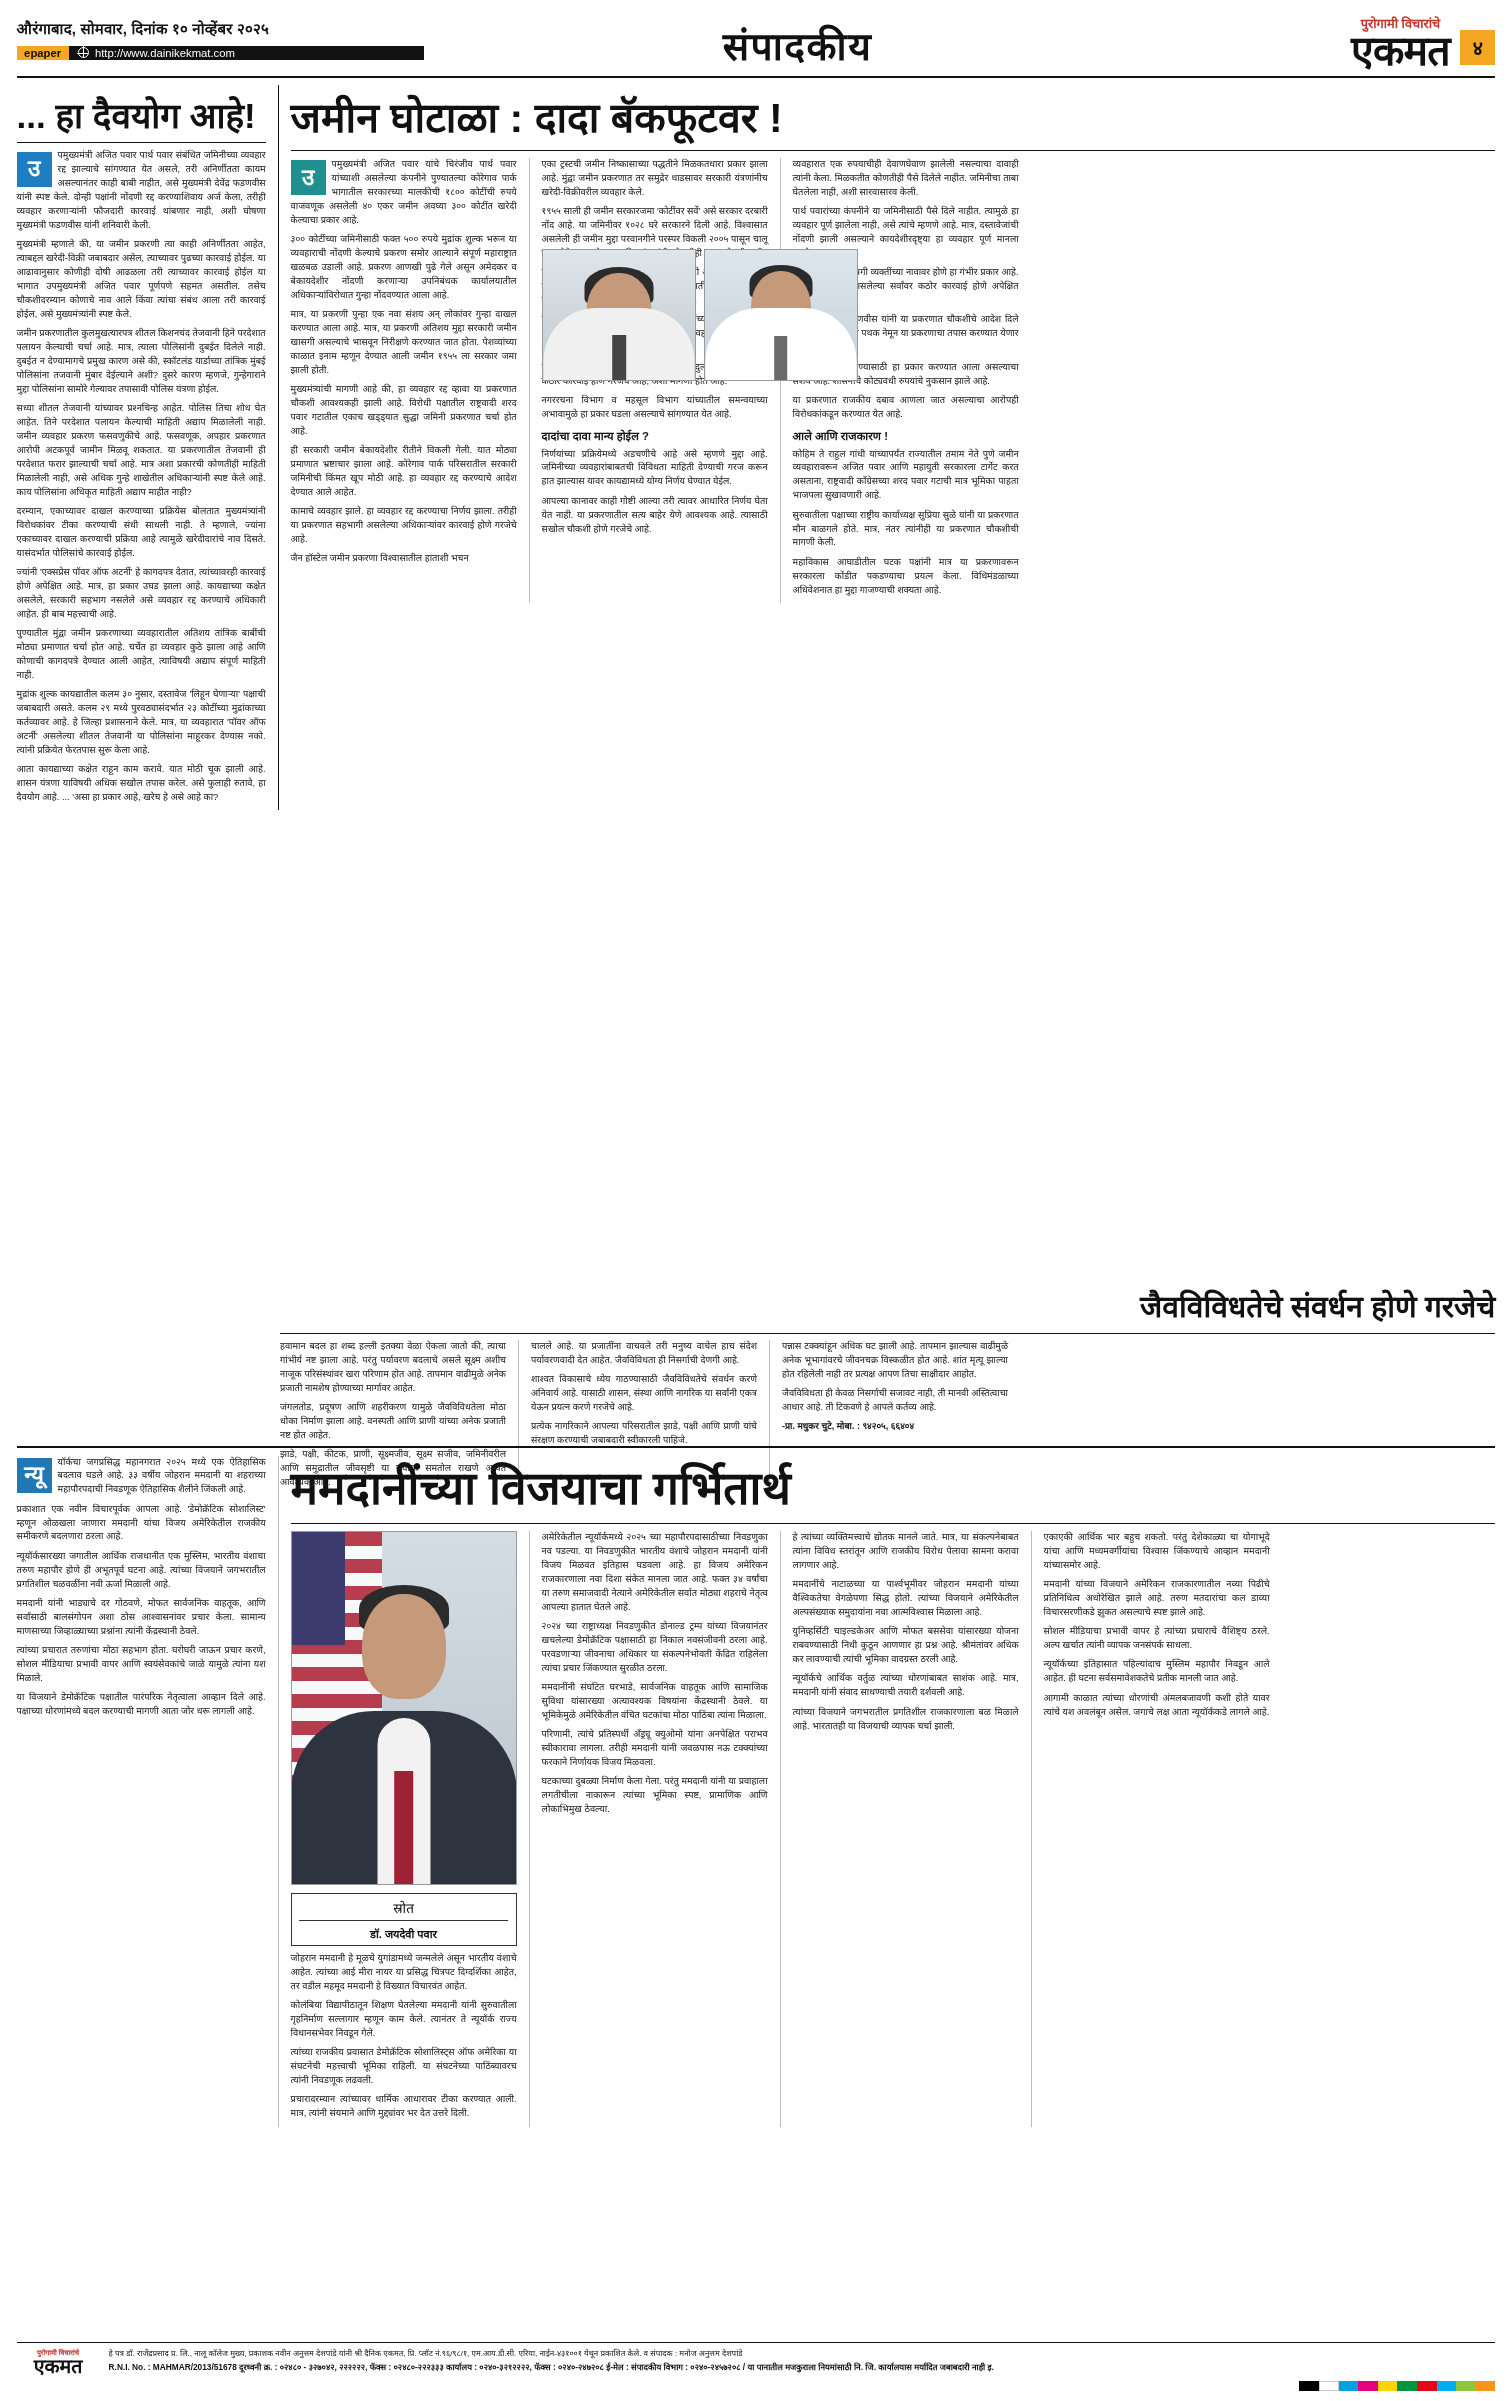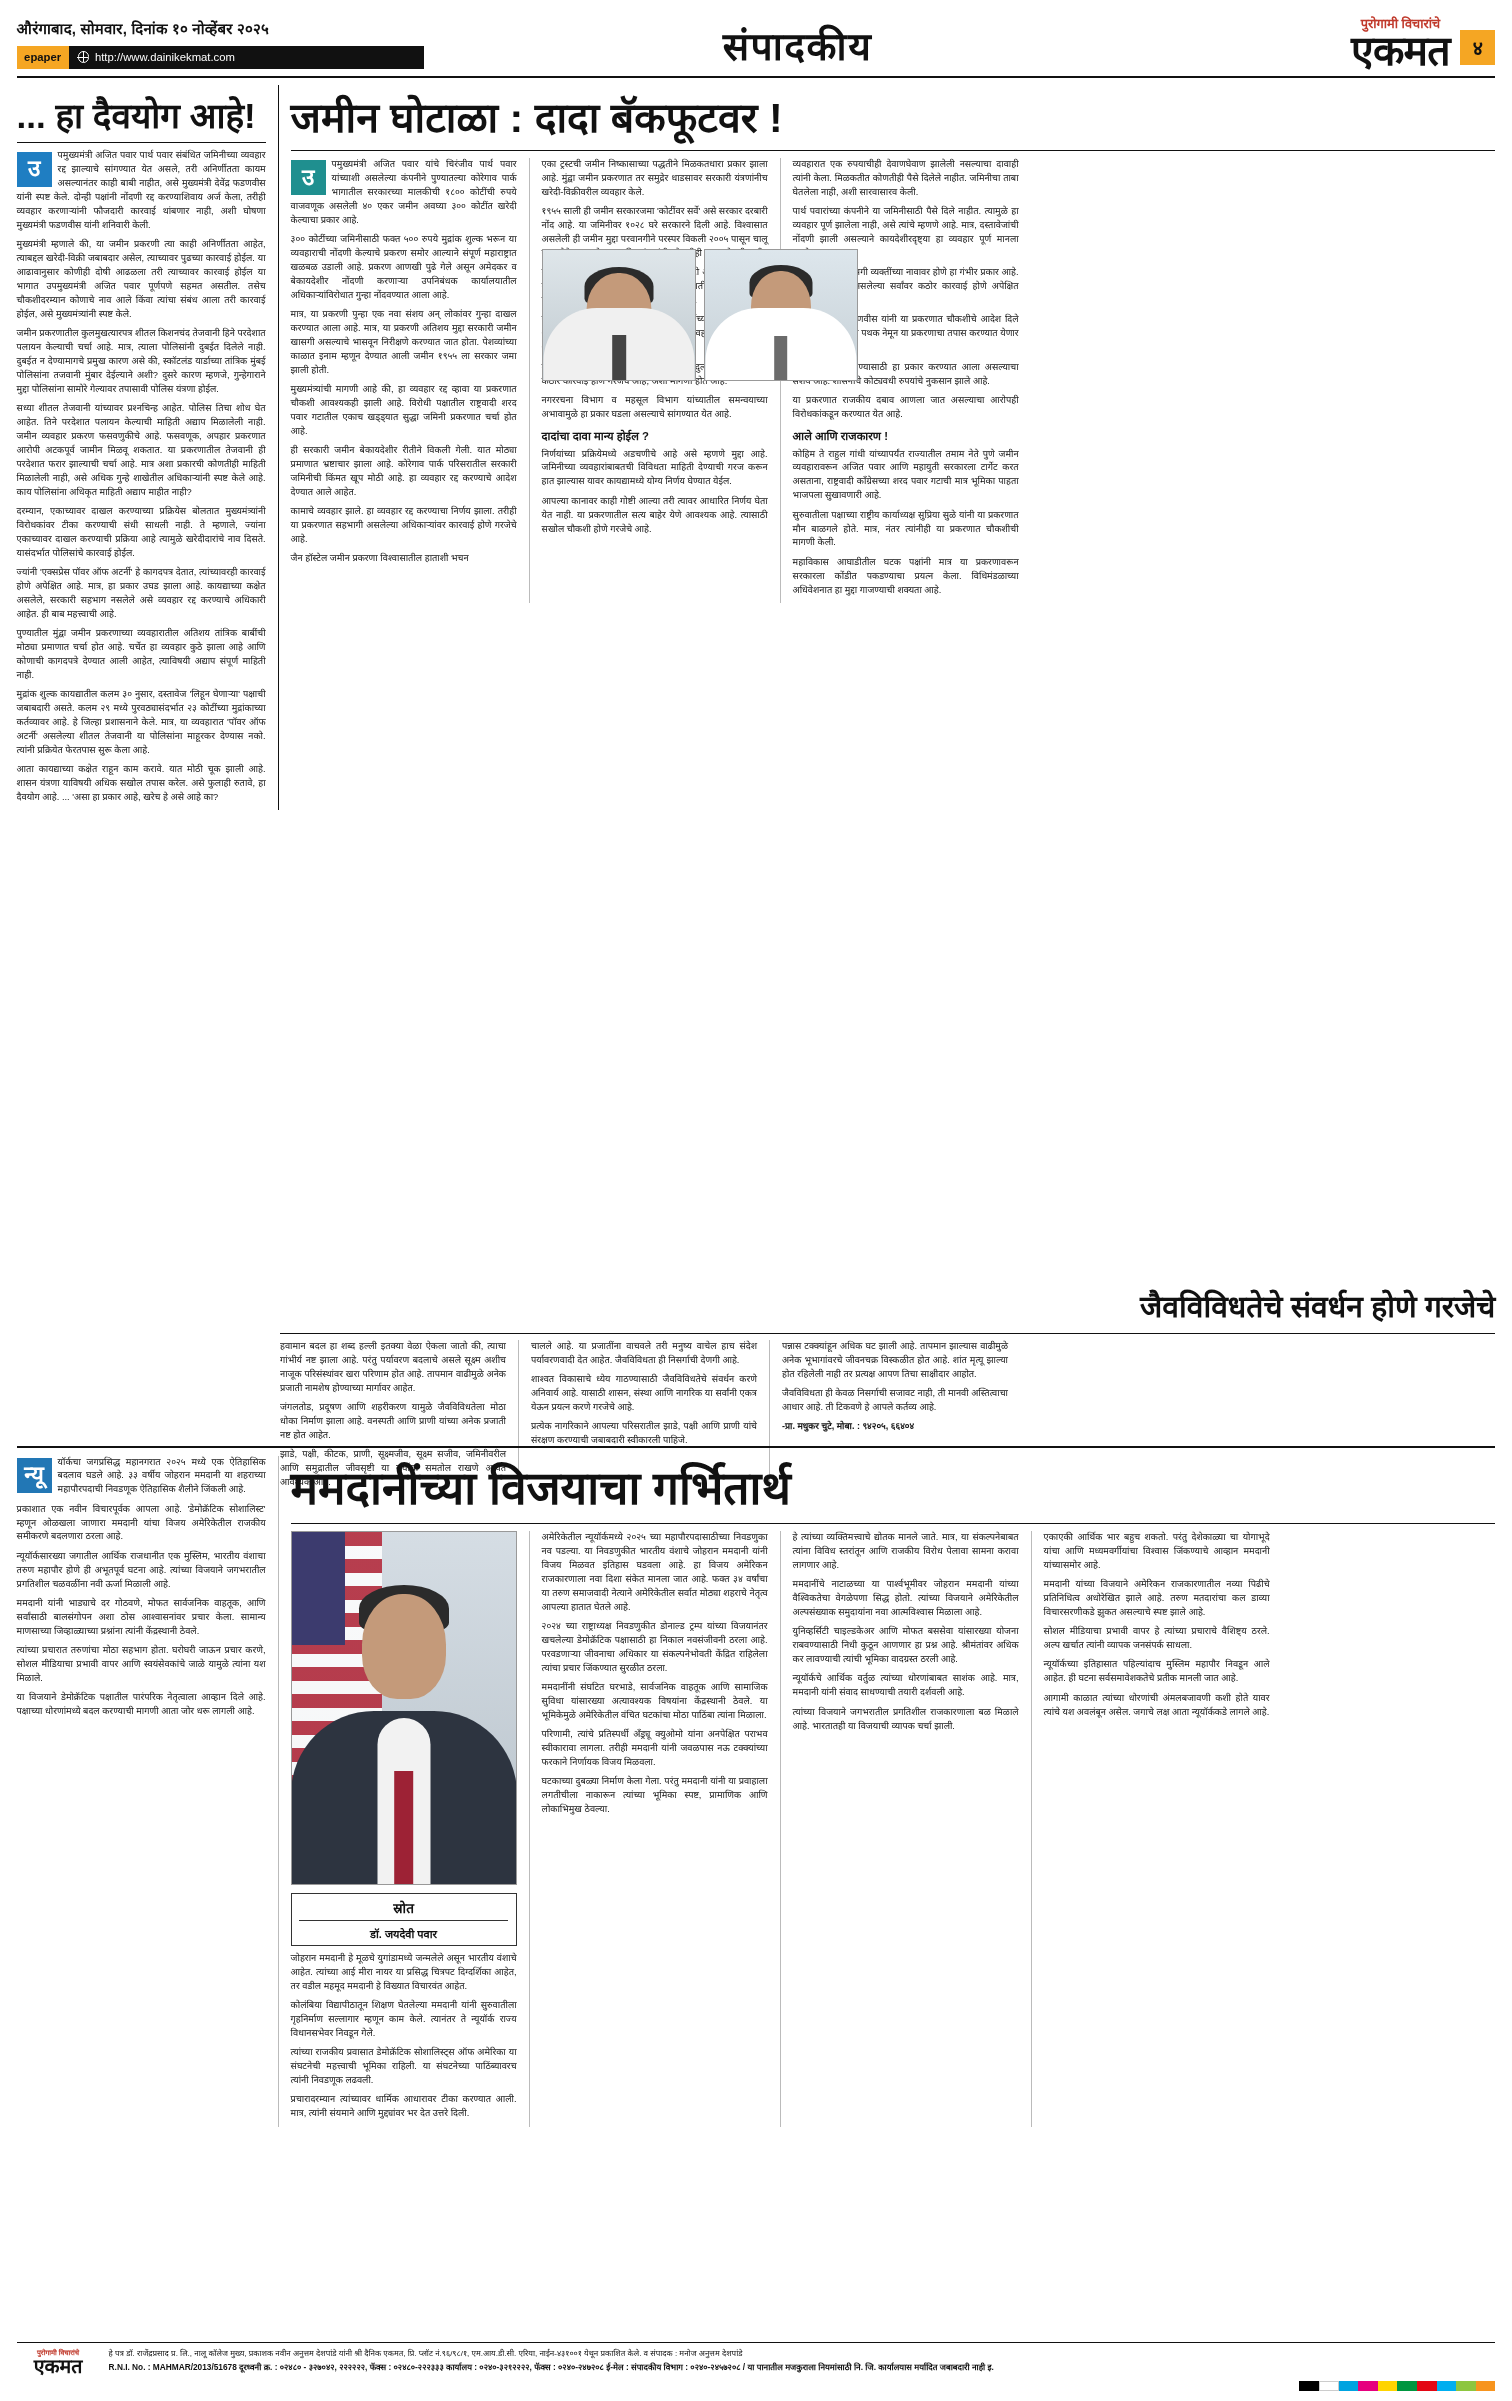--- a/index.html
+++ b/index.html
@@ -10,21 +10,21 @@
     font-family:"Liberation Sans", sans-serif;
     color:#111;
   }
   .page { width:1512px; height:2401px; position:relative; padding:13.6px 16.6px; }
 
   
   .masthead { display:flex; align-items:flex-start; justify-content:flex-start;
     border-bottom:2.3px solid #111; padding-bottom:4.5px; }
   .mast-left { width:407px; padding-top:4.5px; }
   .mast-date { font-size:15px; font-weight:bold; letter-spacing:0.2px; }
-  .mast-epaper { margin-top:7.5px; display:flex; align-items:stretch; height:23px; font-size:11.3px; }
+  .mast-epaper { margin-top:7.5px; display:flex; align-items:stretch; height:14px; font-size:11.3px; }
   .epaper-tag { background:#f5a623; color:#111; font-weight:bold; padding:3px 7.5px; display:flex; align-items:center; }
   .epaper-url { background:#111; color:#fff; padding:3px 9px; display:flex; align-items:center; gap:6px; flex:1; }
   .globe { width:11.3px; height:11.3px; border-radius:50%; border:1.5px solid #fff; position:relative; display:inline-block; }
   .globe:before { content:""; position:absolute; left:50%; top:-1.5px; width:0.8px; height:11.3px; background:#fff; }
   .globe:after { content:""; position:absolute; top:50%; left:-1.5px; height:0.8px; width:11.3px; background:#fff; }
   .mast-center { flex:1; text-align:center; padding-top:4.5px; }
   .mast-title { font-size:39px; font-weight:bold; letter-spacing:1.5px; }
   .mast-right { width:324px; display:flex; align-items:flex-start; justify-content:flex-end; gap:10.5px; }
   .brand-block { text-align:center; }
   .brand-tagline { color:#c0392b; font-size:12.8px; font-weight:bold; }
@@ -49,21 +49,21 @@
     font-size:22.6px; font-weight:bold; display:flex; align-items:center; justify-content:center;
     margin:2.3px 6px 1.5px 0; }
   .dropcap-box.teal { background:#1f8f8f; }
   .dropcap-box.blue2 { background:#2277b5; }
   .photo { background:#c9c9c9; border:0.8px solid #999; position:relative; overflow:hidden; }
   .photo .sky { position:absolute; inset:0; background:linear-gradient(#dfe6ea,#bfc9cf); }
   .sub-head { font-size:11.3px; font-weight:bold; margin:6px 0 3px; }
   .credit { font-size:9px; font-weight:bold; margin-top:4.5px; }
 
   .srot-box { border:0.8px solid #333; padding:4.5px 7.5px; text-align:center; margin:7.5px 0 3px; }
-  .srot-label { font-size:13.6px; font-weight:bold; border-bottom:0.8px solid #333; padding-bottom:3px; margin-bottom:4.5px;}
+  .srot-label { font-size:13.6px; font-weight:normal; border-bottom:0.8px solid #333; padding-bottom:3px; margin-bottom:4.5px;}
   .srot-name { font-size:11px; font-weight:bold; }
 
   
   .footer { position:absolute; left:16.6px; right:16.6px; bottom:10.5px; border-top:1.5px solid #111; padding-top:4.5px; }
   .footer-row { display:flex; gap:9px; align-items:flex-start; }
   .foot-logo { width:83px; text-align:center; }
   .foot-logo .t { font-size:6.8px; color:#c0392b; font-weight:bold; }
   .foot-logo .n { font-size:19.6px; font-weight:bold; line-height:1; }
   .foot-text { flex:1; font-size:8px; line-height:1.5; }
   .foot-rni { font-size:8.3px; font-weight:bold; margin-top:1px; }

